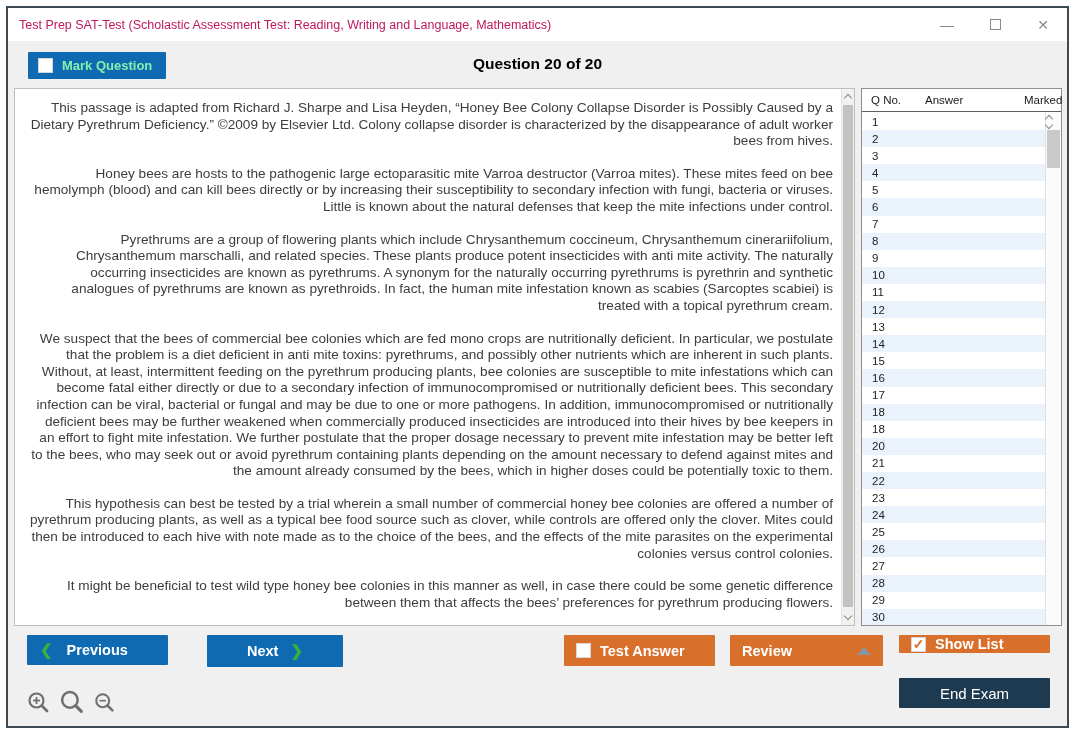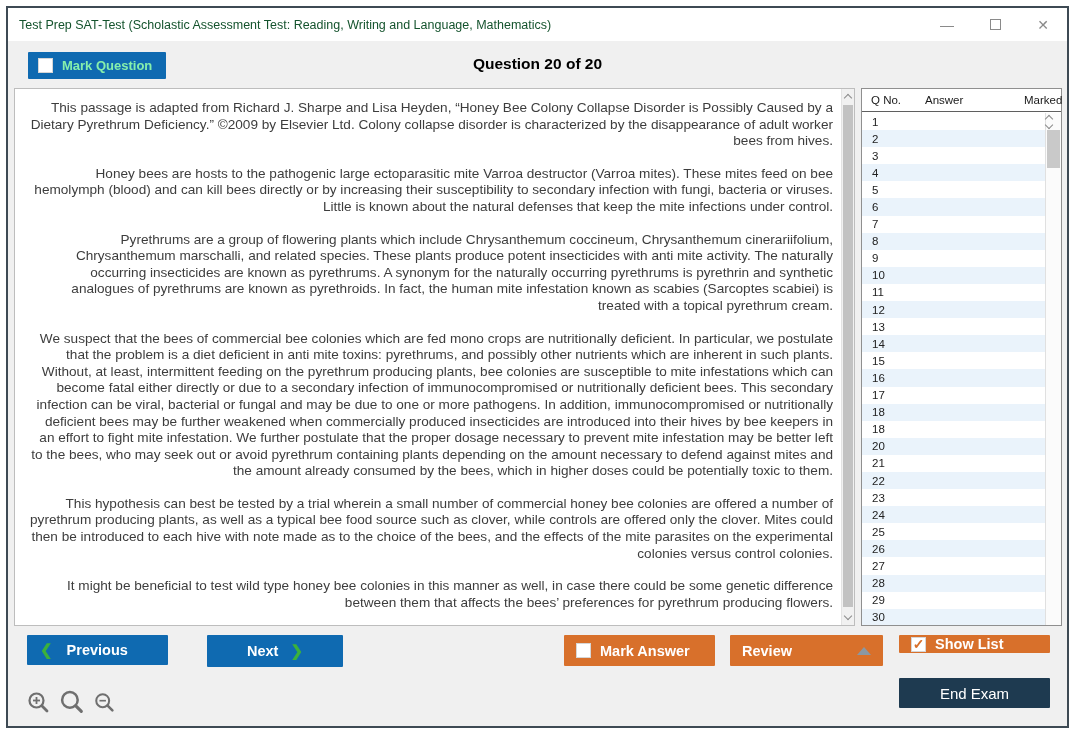--- a/index.html
+++ b/index.html
@@ -4,21 +4,21 @@
 <style>
   :root{
     --blue:#0f6ab1; --orange:#d8702b; --navy:#1e3a50; --green:#3bb13c;
     --rowalt:#eaf3fb; --winborder:#3e4a54; --gray-bg:#f0f0f0;
   }
   *{box-sizing:border-box; margin:0; padding:0;}
   html,body{width:1075px;height:735px;background:#ffffff;font-family:"Liberation Sans",sans-serif;}
   .window{position:absolute;left:6px;top:6px;width:1063px;height:722px;border:2px solid var(--winborder);background:#fff;overflow:hidden;}
   
   .titlebar{position:absolute;left:0;top:0;right:0;height:33px;background:#fff;display:flex;align-items:center;}
-  .title{font-size:12.5px;color:#14532d;padding-left:11px;}
+  .title{font-size:12.5px;color:#be185d;padding-left:11px;}
   .win-controls{margin-left:auto;display:flex;align-items:center;height:100%;}
   .win-btn{width:48px;height:100%;display:flex;align-items:center;justify-content:center;color:#8a8a8a;font-size:14px;cursor:default;}
   .win-btn.max span{display:block;width:11px;height:11px;border:1px solid #8a8a8a;}
   
   .content{position:absolute;left:0;top:33px;right:0;bottom:0;background:var(--gray-bg);}
   
   .btn-mark{position:absolute;left:20px;top:11px;height:27px;background:var(--blue);color:#86efac;font-weight:bold;font-size:13px;display:flex;align-items:center;padding:0 14px 0 10px;border:none;border-radius:1px;}
   .checkbox{width:15px;height:15px;background:#fff;border:1px solid #d6d6d6;display:inline-flex;align-items:center;justify-content:center;margin-right:9px;flex:0 0 auto;position:relative;}
   .checkbox.checked::after{content:"\2713";color:var(--orange);font-size:14px;font-weight:bold;line-height:1;}
   .q-counter{position:absolute;left:0;top:14px;width:100%;text-align:center;font-size:15.5px;font-weight:bold;color:#000;}
@@ -276,21 +276,21 @@
       <span>Previous</span>
     </button>
 
     <button class="btn btn-next">
       <span>Next</span>
       <span class="chevron">❯</span>
     </button>
 
     <button class="btn btn-showanswer">
       <span class="checkbox"></span>
-      <span>Mark Answer</span>
+      <span>Test Answer</span>
     </button>
 
     <button class="btn btn-review">
       <span>Review</span>
       <span class="tri-up"></span>
     </button>
 
     <button class="btn btn-showlist">
       <span class="checkbox checked"></span>
       <span>Show List</span>

